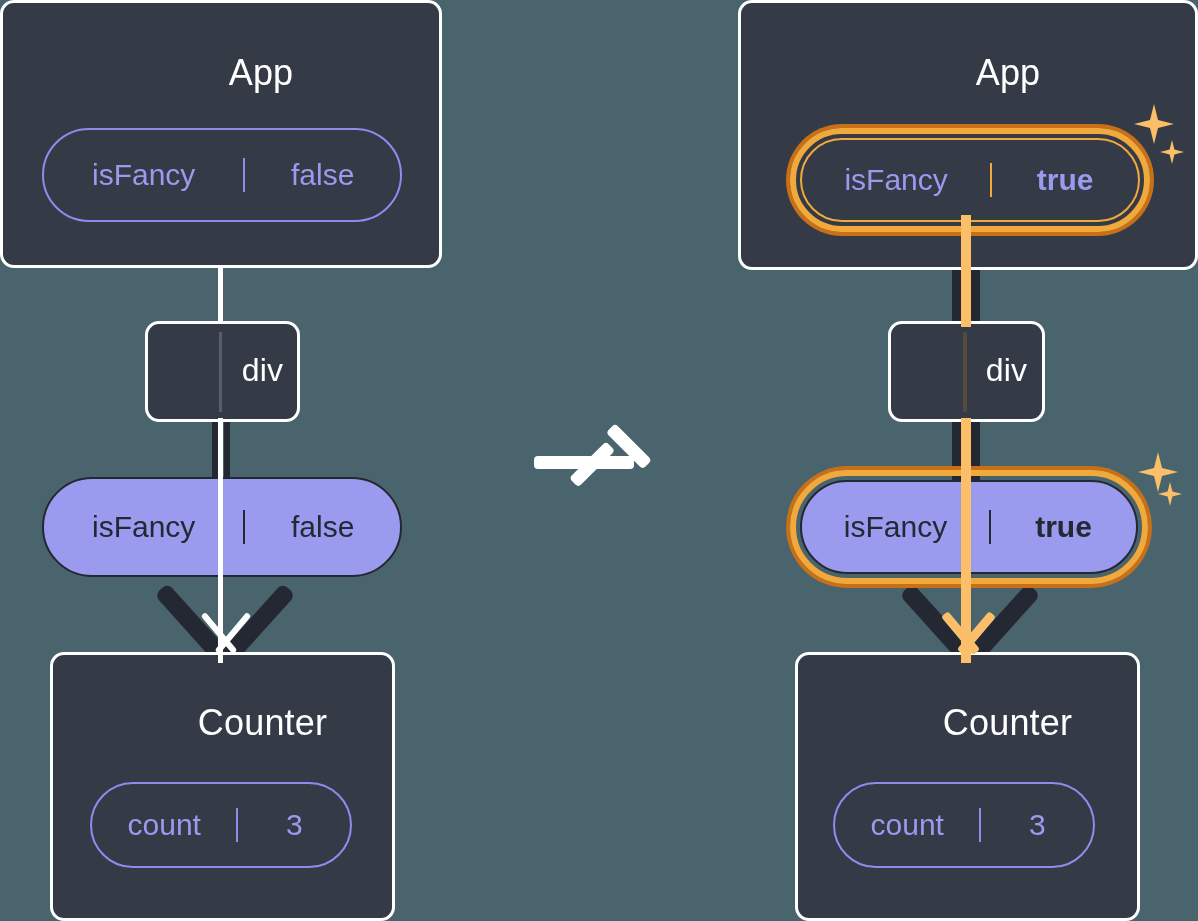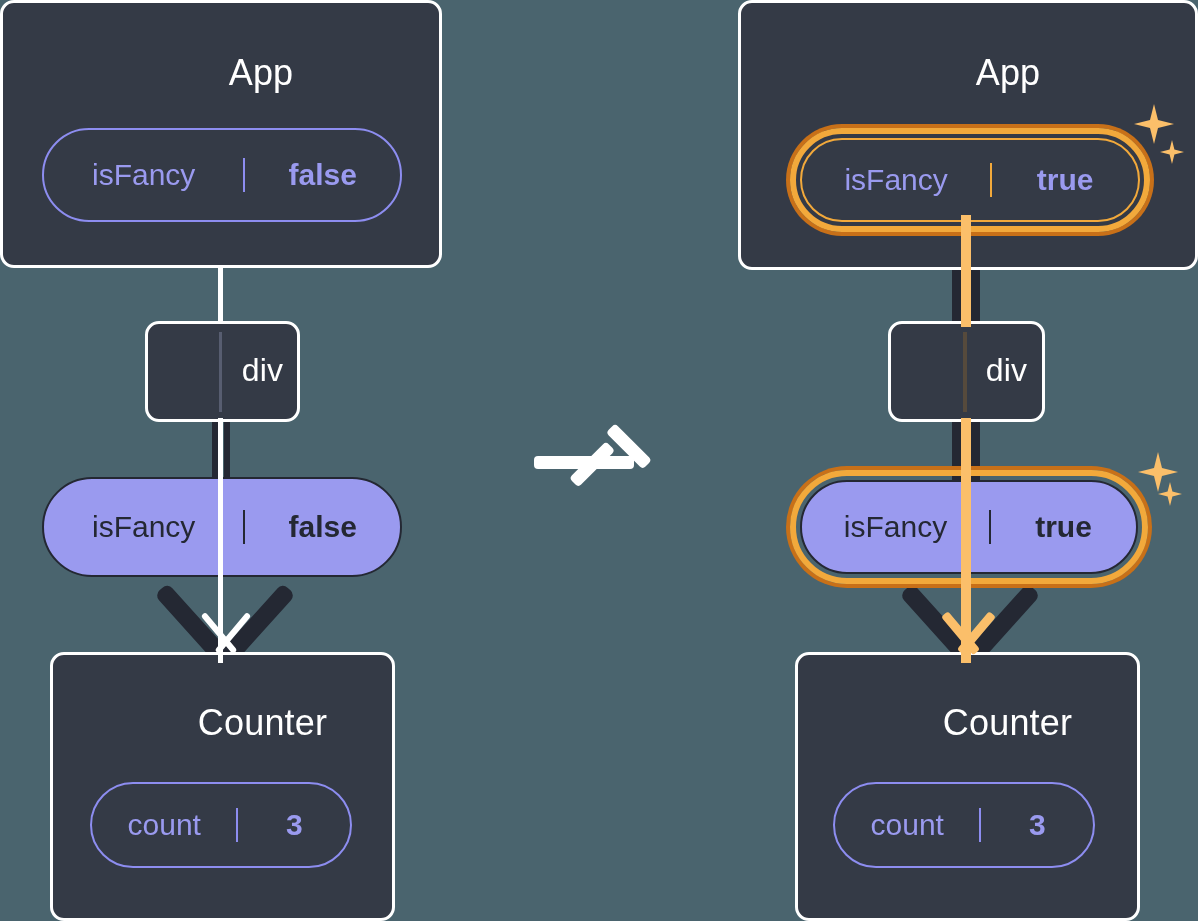--- a/index.html
+++ b/index.html
@@ -39,21 +39,21 @@
     align-items:center;
     border-radius:999px;
     overflow:hidden;
   }
   .pill-half{
     display:flex;align-items:center;justify-content:center;
     box-sizing:border-box;
     white-space:nowrap;
   }
   .pill-key{flex:0 0 56%;}
-  .pill-val{flex:1 1 auto;font-weight:bold;}
+  .pill-val{flex:1 1 auto;}
 
   
   .pill-outline{
     border:2px solid #8d8df0;
     background:transparent;
     z-index:8;
   }
   .pill-outline .pill-half{color:#9a9aef;font-size:30px;}
   .pill-outline .pill-val{border-left:2px solid #8d8df0;}
 

